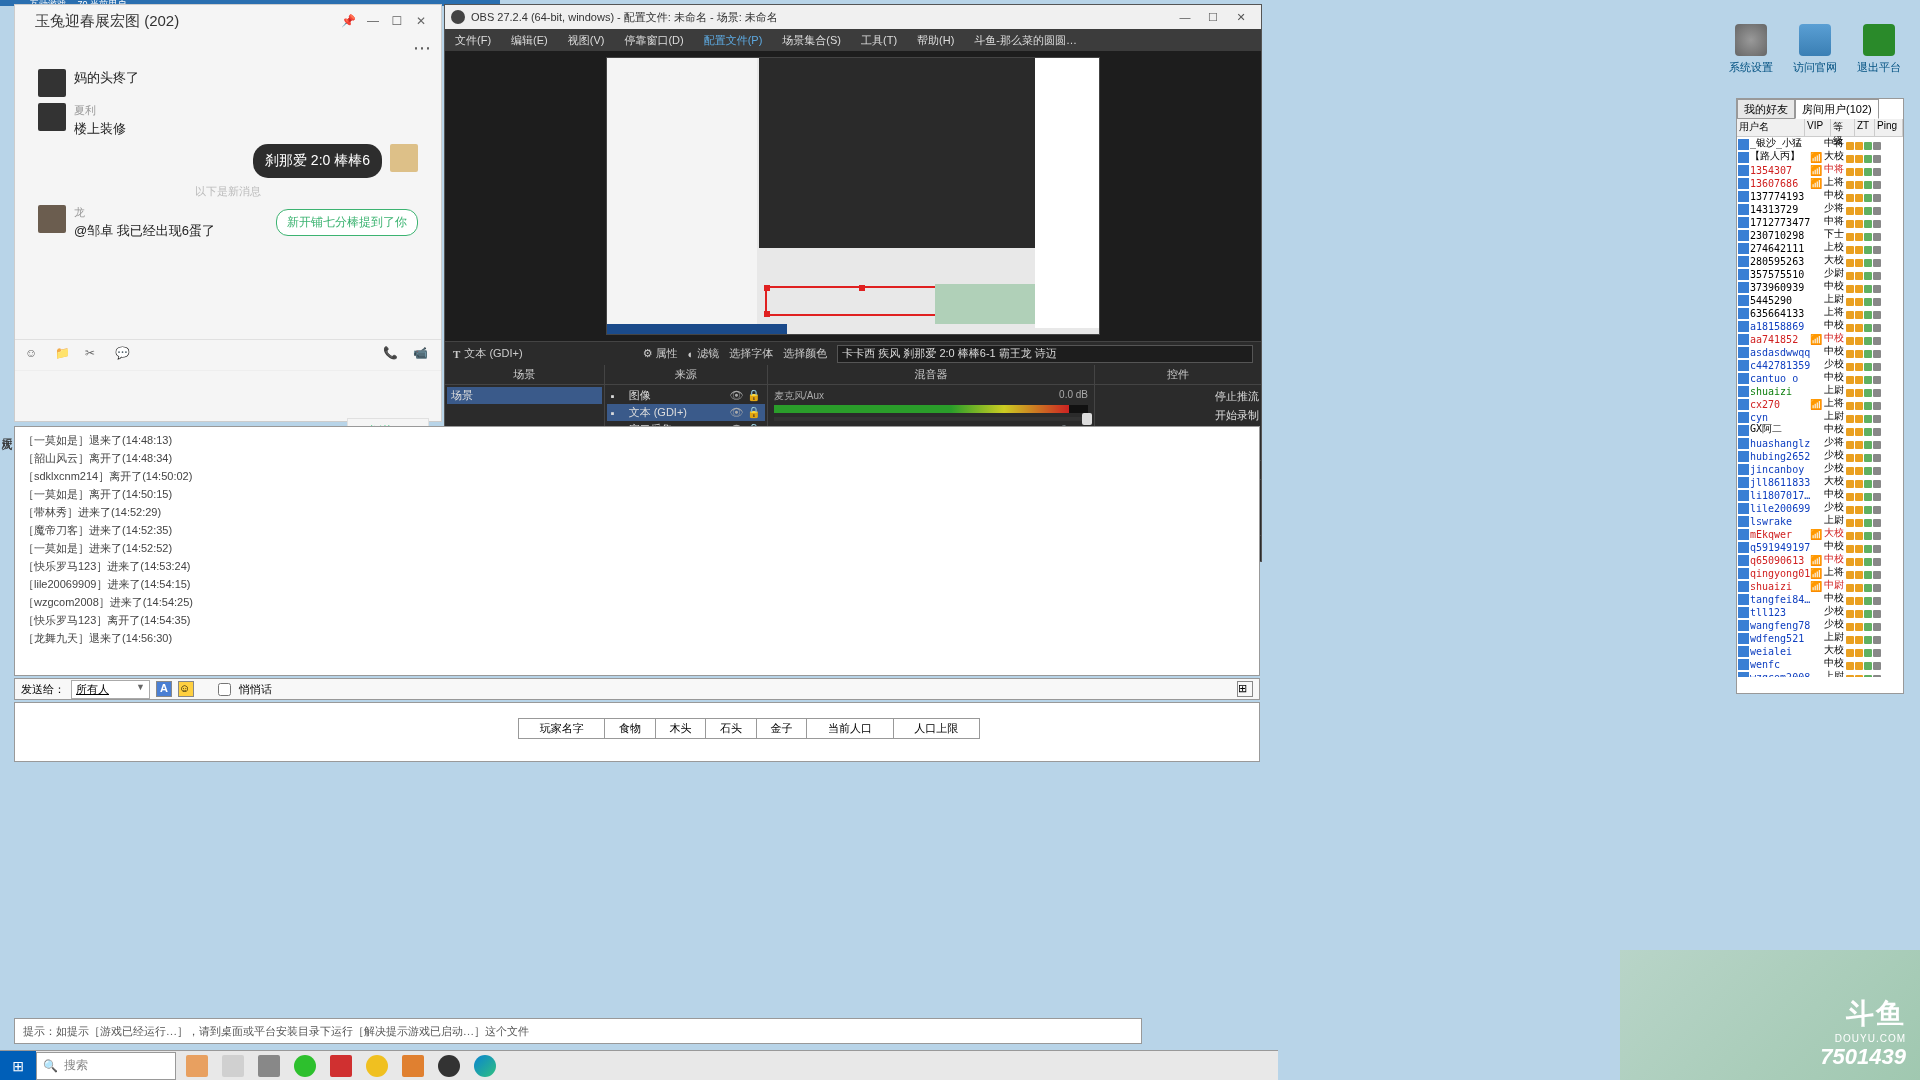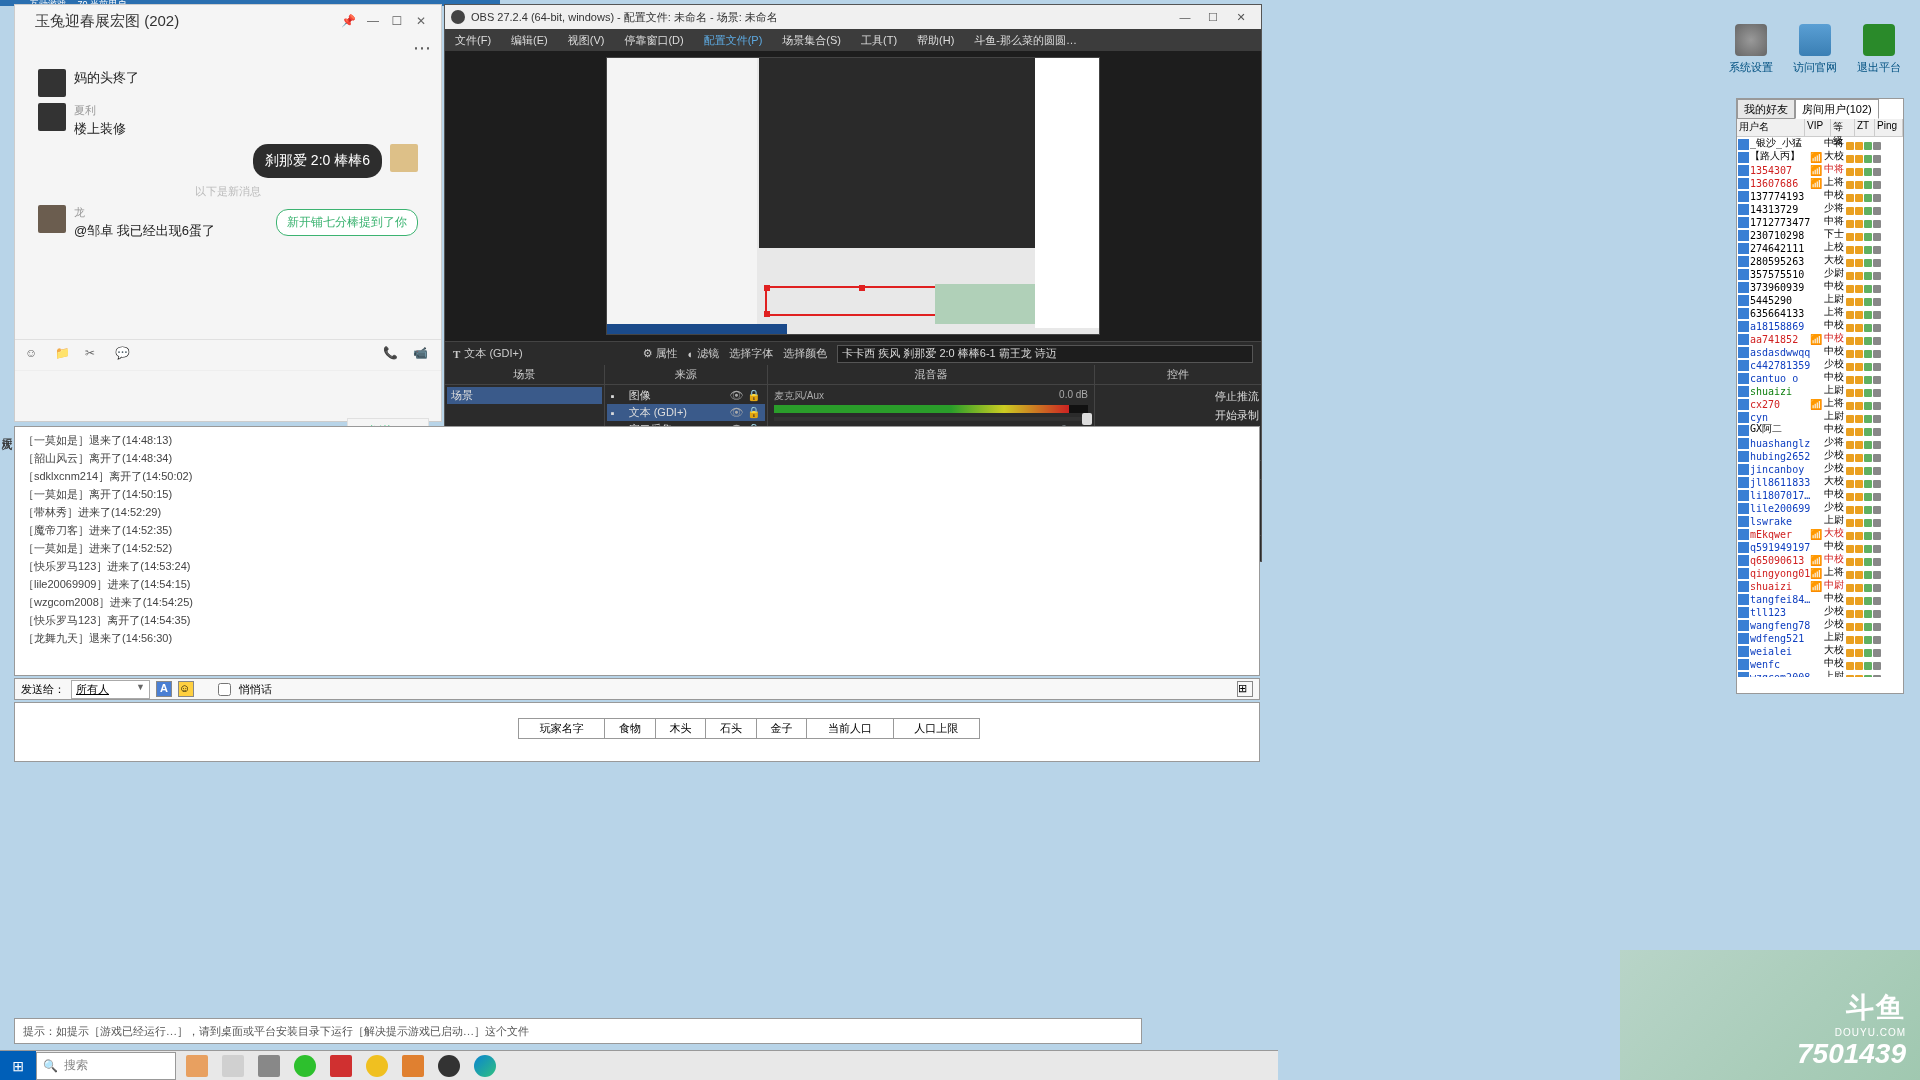--- a/index.html
+++ b/index.html
@@ -112,21 +112,21 @@
 .hint-bar { position: absolute; left: 14px; bottom: 36px; width: 1128px; height: 26px; background: #fff; border: 1px solid #999; display: flex; align-items: center; padding: 0 8px; font-size: 11px; color: #555; font-family: SimSun; }
 
 
 .res-table { position: absolute; left: 518px; top: 718px; width: 462px; border-collapse: collapse; background: #fff; font-size: 11px; }
 .res-table th { border: 1px solid #999; padding: 2px 4px; font-weight: normal; background: #fff; font-family: SimSun; }
 
 
 .douyu-wm { position: absolute; right: 0; bottom: 0; width: 300px; height: 130px; background: linear-gradient(135deg, #b8d4c8, #a0c8b0); display: flex; flex-direction: column; align-items: flex-end; justify-content: flex-end; padding: 10px 14px; }
 .douyu-logo { font-size: 28px; font-weight: bold; color: #fff; letter-spacing: 2px; }
 .douyu-sub { font-size: 10px; color: #fff; letter-spacing: 1px; }
-.douyu-id { font-size: 28px; color: #fff; font-weight: bold; font-style: italic; }
+.douyu-id { font-size: 22px; color: #fff; font-weight: bold; font-style: italic; }
 
 
 .side-text { position: absolute; left: 0; top: 430px; width: 14px; font-size: 11px; color: #333; writing-mode: vertical-rl; text-align: center; }
 
 
 .taskbar { position: absolute; left: 0; bottom: 0; width: 1278px; height: 30px; background: #e8e8e8; display: flex; align-items: center; border-top: 1px solid #999; }
 .tb-start { width: 36px; height: 30px; background: #005fb8; color: #fff; display: flex; align-items: center; justify-content: center; font-size: 14px; }
 .tb-search { flex: 0 0 140px; height: 28px; border: 1px solid #999; background: #fff; display: flex; align-items: center; padding: 0 6px; gap: 6px; color: #888; font-size: 12px; }
 .tb-items { display: flex; gap: 2px; padding: 0 4px; }
 .tb-item { width: 34px; height: 28px; display: flex; align-items: center; justify-content: center; }

